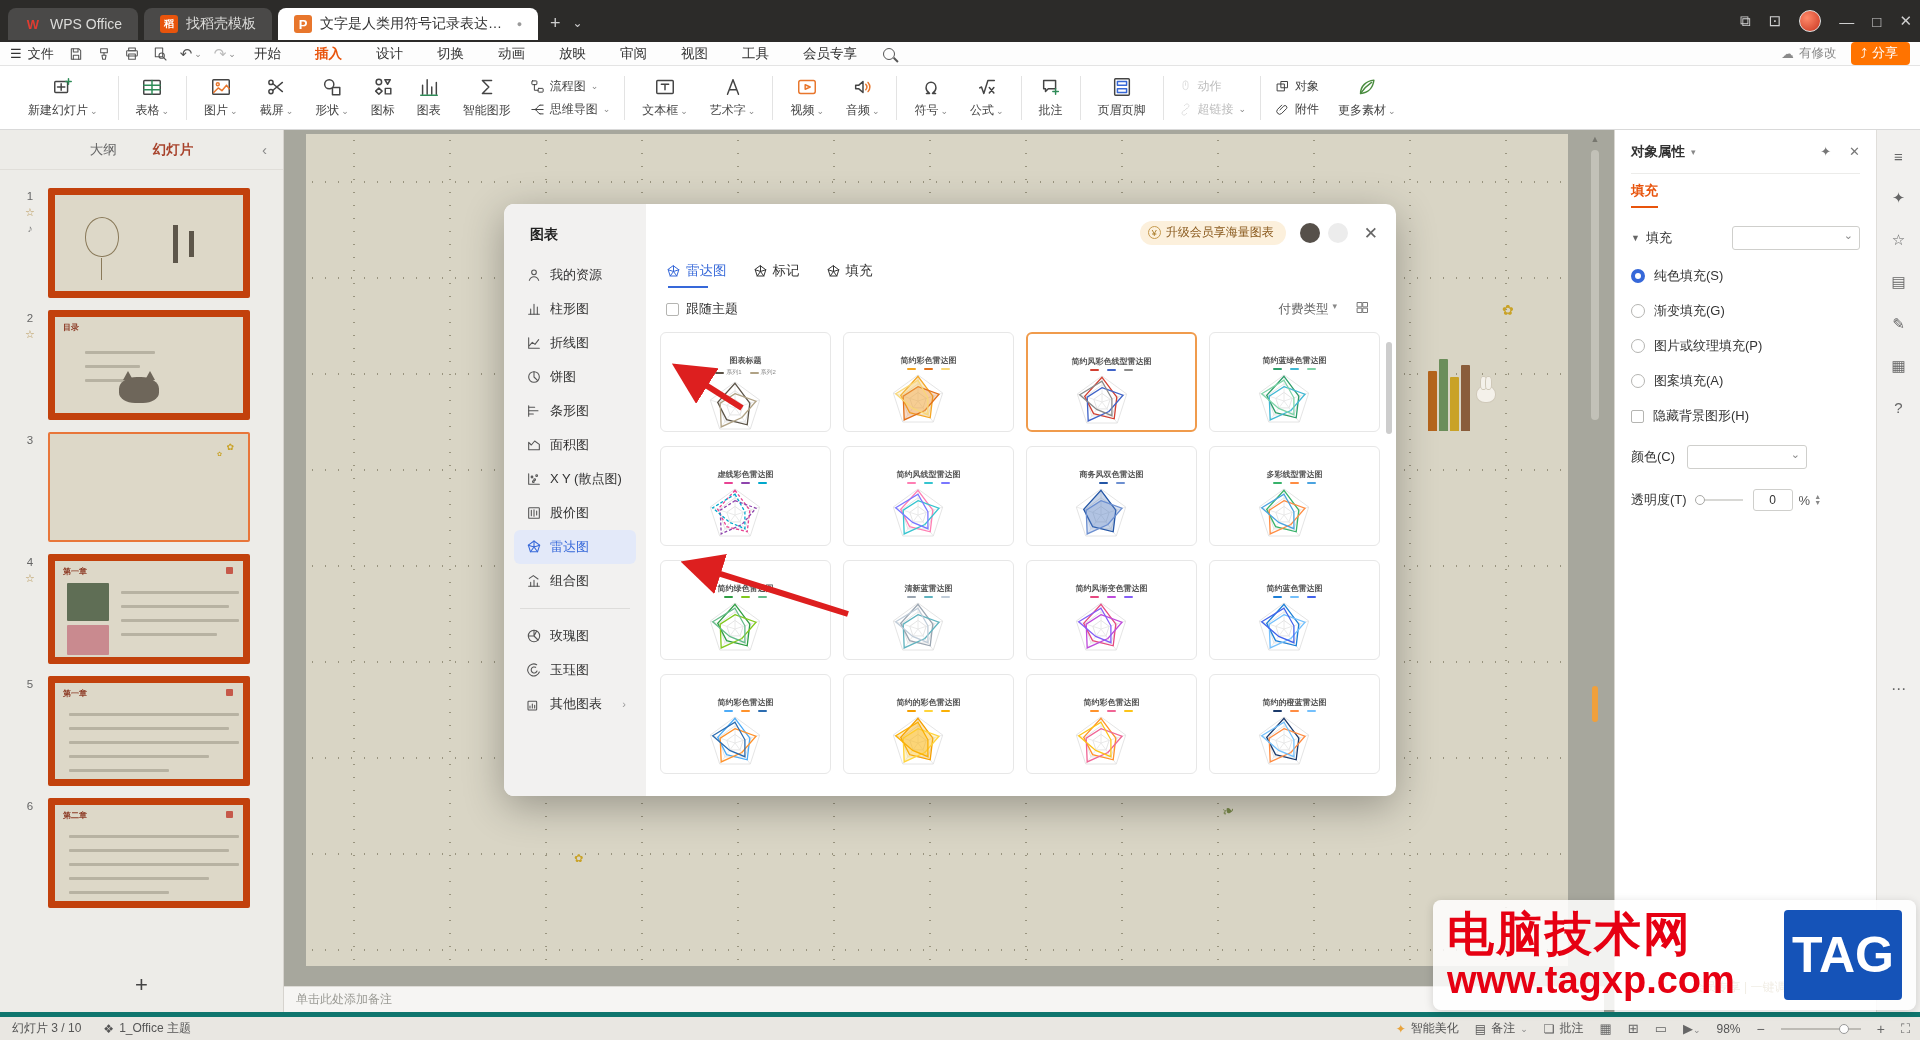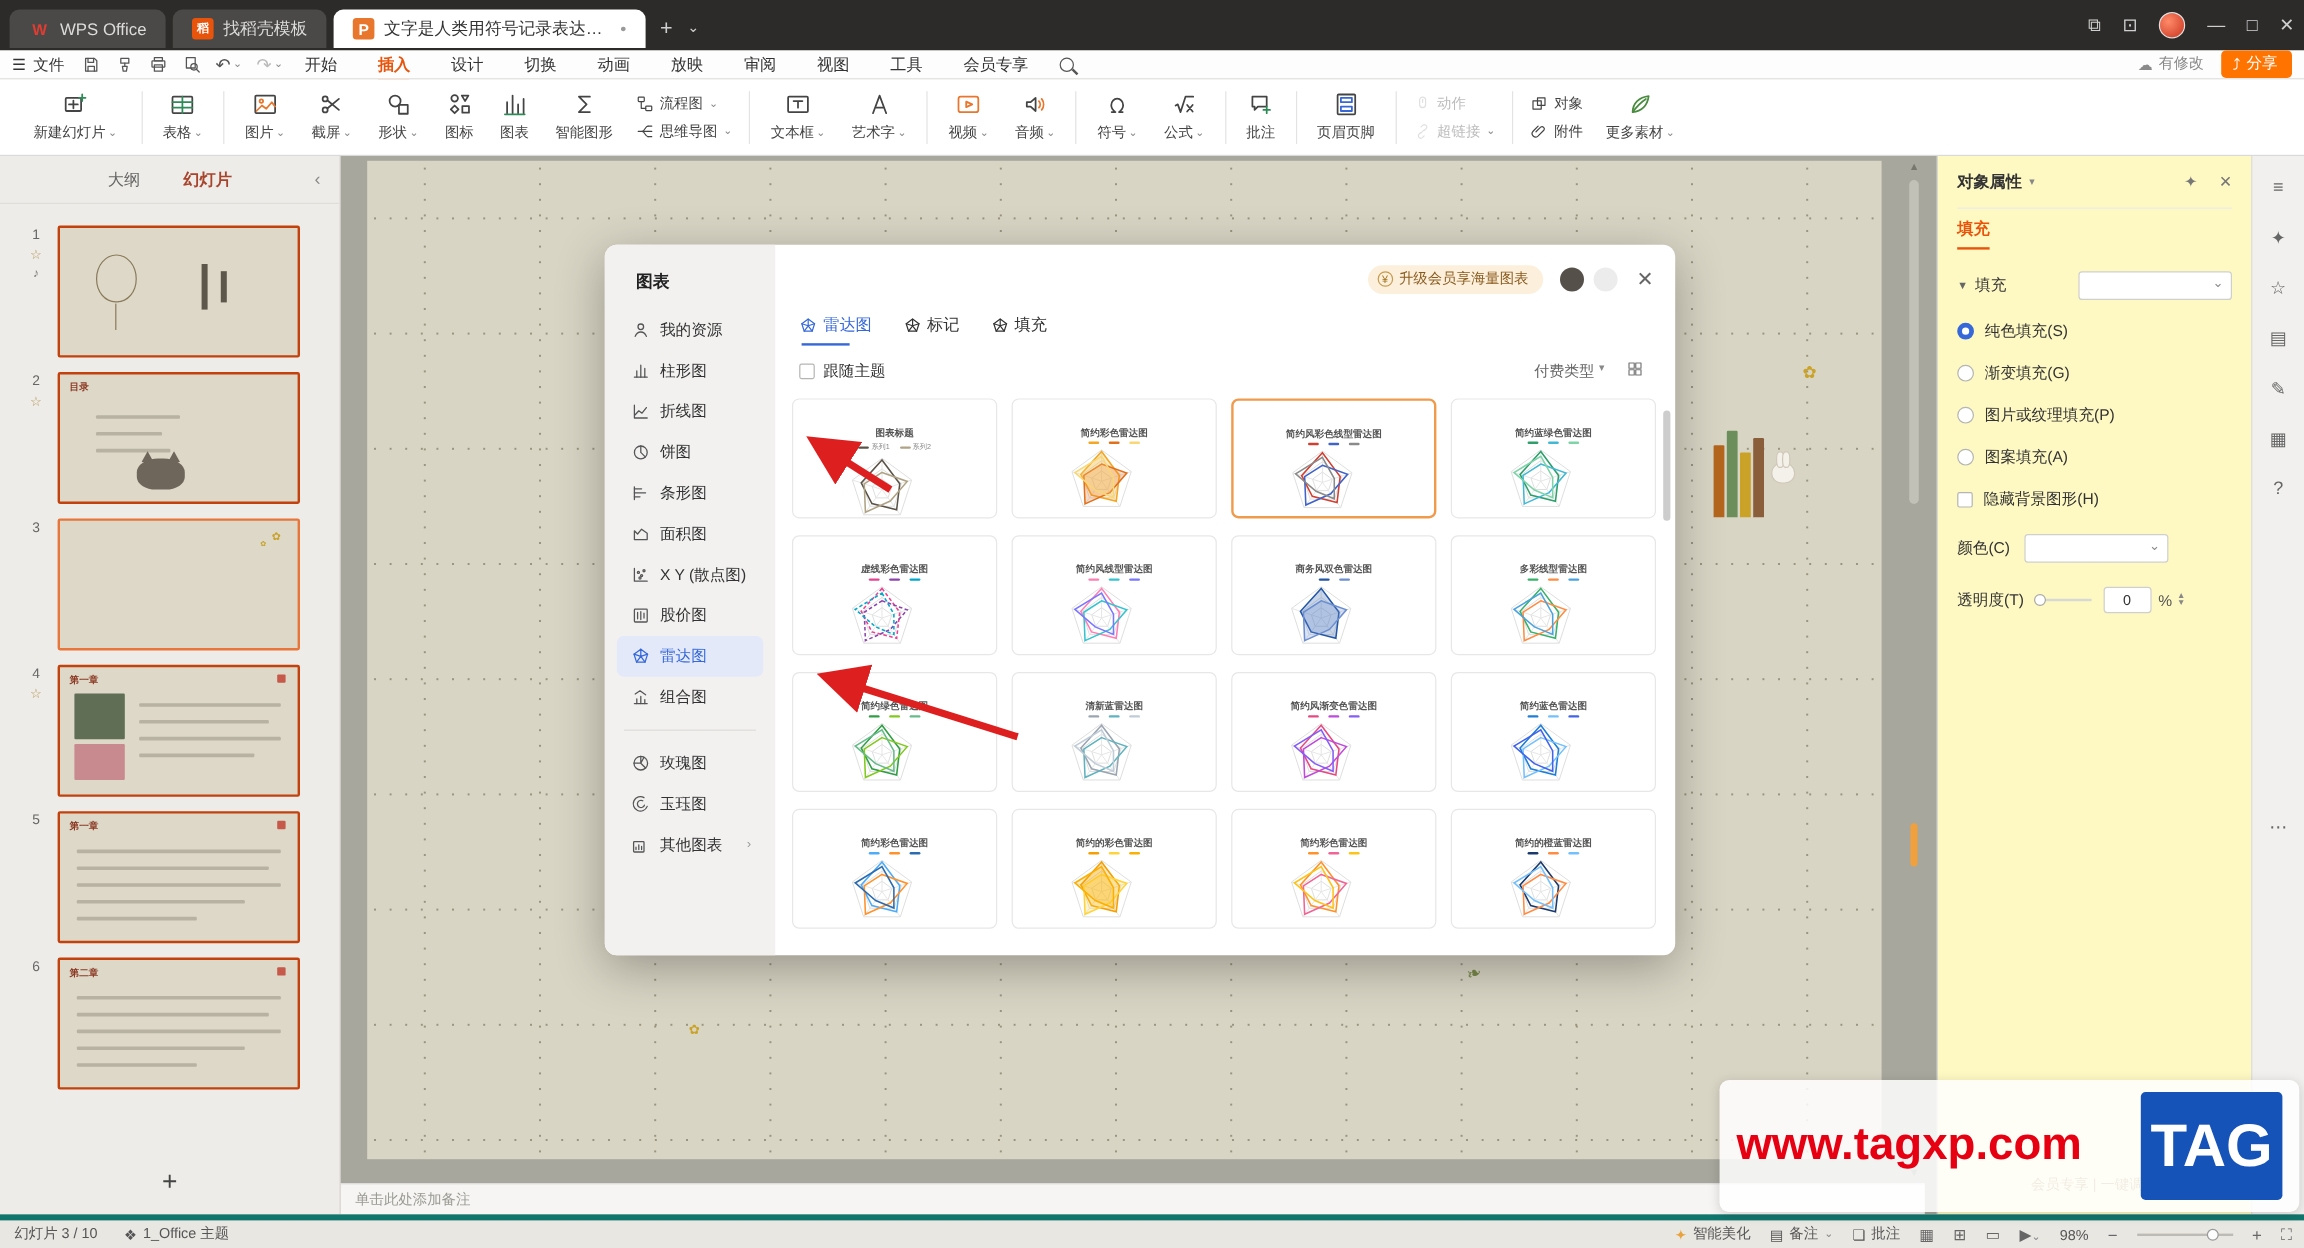--- a/index.html
+++ b/index.html
@@ -52,21 +52,21 @@
   .leftpanel { position:absolute; left:0; top:130px; width:284px; height:882px; background:#edece8; border-right:1px solid #d6d3ce; }
   .lp-tabs { height:40px; display:flex; align-items:center; justify-content:center; gap:36px; position:relative; border-bottom:1px solid #e0ded9; }
   .lp-tab { font-size:13.5px; color:#666; cursor:pointer; }
   .lp-tab.active { color:#a8432c; font-weight:bold; }
   .lp-collapse { position:absolute; right:16px; color:#888; font-size:15px; cursor:pointer; }
   .slides { position:absolute; top:48px; left:0; right:0; bottom:56px; overflow:hidden; }
   .slide-row { position:absolute; left:0; width:100%; height:112px; }
   .s-col { position:absolute; left:18px; top:2px; width:24px; display:flex; flex-direction:column; align-items:center; gap:4px; color:#666; font-size:11.5px; }
   .s-star { color:#b9995a; font-size:11px; }
   .s-audio { color:#777; font-size:10px; }
-  .thumb { position:absolute; left:48px; top:0; width:202px; height:110px; background:#ddd8c8; border:2px solid #c2410c; border-radius:2px; cursor:pointer; overflow:hidden; }
+  .thumb { position:absolute; left:48px; top:0; width:202px; height:110px; background:#ddd8c8; border:7px solid #c2410c; border-radius:2px; cursor:pointer; overflow:hidden; }
   .thumb.selected { border:2px solid #e8763a; }
   .th-title { position:absolute; left:8px; top:5px; font-size:8px; font-weight:bold; color:#8c3a24; }
   .th-seal { position:absolute; right:10px; top:6px; width:7px; height:7px; background:#c0392b; border-radius:1px; opacity:.8; }
   .th-line { position:absolute; height:3px; background:#b7b2a2; border-radius:1px; }
   .th-photo { position:absolute; border-radius:1px; }
   .th-balloon { position:absolute; left:30px; top:22px; width:34px; height:40px; border:1.5px solid #8a7a5a; border-radius:50% 50% 48% 48%; }
   .th-balloon::after { content:""; position:absolute; left:15px; top:40px; width:1px; height:22px; background:#8a7a5a; }
   .th-vbar { position:absolute; top:30px; width:5px; height:38px; background:#5d564a; }
   .th-cat { position:absolute; left:64px; bottom:10px; width:40px; height:26px; background:#6e665a; border-radius:45% 45% 40% 40%; }
   .th-cat::before, .th-cat::after { content:""; position:absolute; top:-6px; border-left:5px solid transparent; border-right:5px solid transparent; border-bottom:9px solid #6e665a; }
@@ -84,21 +84,21 @@
   .bunny { position:absolute; width:20px; height:18px; background:#f4f1ea; border-radius:50% 50% 45% 45%; border:1px solid #cfc8b8; }
   .bunny::before, .bunny::after { content:""; position:absolute; top:-10px; width:5px; height:12px; background:#f4f1ea; border:1px solid #cfc8b8; border-radius:40%; }
   .bunny::before { left:3px; } .bunny::after { right:3px; }
   .notesbar { position:absolute; left:284px; top:986px; width:1320px; height:26px; background:#f6f5f3; border-top:1px solid #dddbd6; display:flex; align-items:center; padding-left:12px; color:#9a9a94; font-size:12px; }
   .vscroll { position:absolute; right:2px; top:2px; width:14px; height:852px; }
   .vscroll .arr { position:absolute; left:0; width:14px; height:14px; color:#77776f; font-size:9px; text-align:center; line-height:14px; cursor:pointer; }
   .vs-thumb { position:absolute; left:3px; width:8px; border-radius:4px; background:#c2c1b8; cursor:pointer; }
   .vs-mark { position:absolute; left:4px; width:6px; border-radius:3px; background:#f0a03c; }
 
   
-  .rightpanel { position:absolute; left:1614px; top:130px; width:262px; height:882px; background:#fef9c3; border-left:1px solid #d9d7d2; padding:0 16px; }
+  .rightpanel { position:absolute; left:1614px; top:130px; width:262px; height:882px; background:#ffffff; border-left:1px solid #d9d7d2; padding:0 16px; }
   .rp-head { height:44px; display:flex; align-items:center; gap:6px; border-bottom:1px solid #ececea; }
   .rp-title { font-size:13.5px; color:#333; font-weight:bold; }
   .rp-head .caret { margin-right:auto; }
   .rp-ico { color:#777; cursor:pointer; font-size:13px; margin-left:12px; }
   .rp-tab { margin-top:8px; display:inline-block; color:#e8540c; font-size:13.5px; font-weight:bold; padding-bottom:6px; border-bottom:2px solid #e8540c; }
   .rp-sect { margin-top:18px; display:flex; align-items:center; gap:6px; }
   .rp-sect .sc { font-size:9px; color:#666; }
   .rp-sect .sl { font-size:13px; color:#333; }
   .rp-select { margin-left:auto; width:128px; height:24px; border:1px solid #cfcfcc; border-radius:3px; background:#fff; position:relative; cursor:pointer; }
   .rp-select::after { content:"⌄"; position:absolute; right:6px; top:2px; color:#888; font-size:11px; }
@@ -1243,16 +1243,17 @@
     <marker id="ah" markerWidth="7" markerHeight="7" refX="5" refY="3.5" orient="auto">
       <path d="M0,0 L7,3.5 L0,7 z" fill="#dd1f1f"></path>
     </marker>
   </defs>
   <line x1="742" y1="408" x2="682" y2="370" stroke="#dd1f1f" stroke-width="6" marker-end="url(#ah)"></line>
   <line x1="848" y1="614" x2="692" y2="565" stroke="#dd1f1f" stroke-width="6" marker-end="url(#ah)"></line>
 </svg>
 
 <div class="watermark">
   <div class="wm-txt">
+    <span class="wm-l1">电脑技术网</span>
     <span class="wm-l2">www.tagxp.com</span>
   </div>
   <div class="wm-tag">TAG</div>
 </div>
 
 </body></html>

